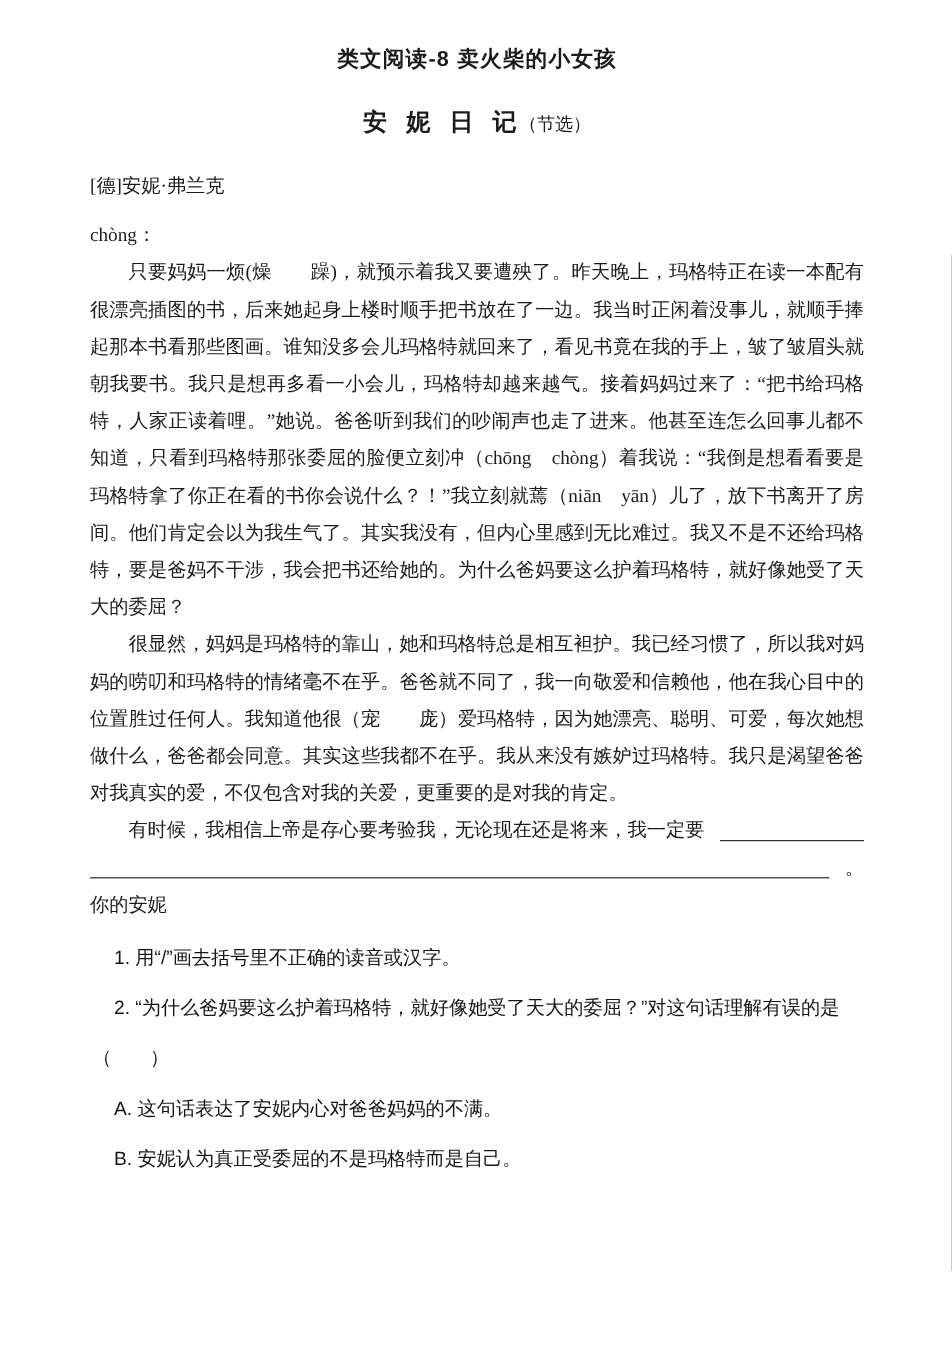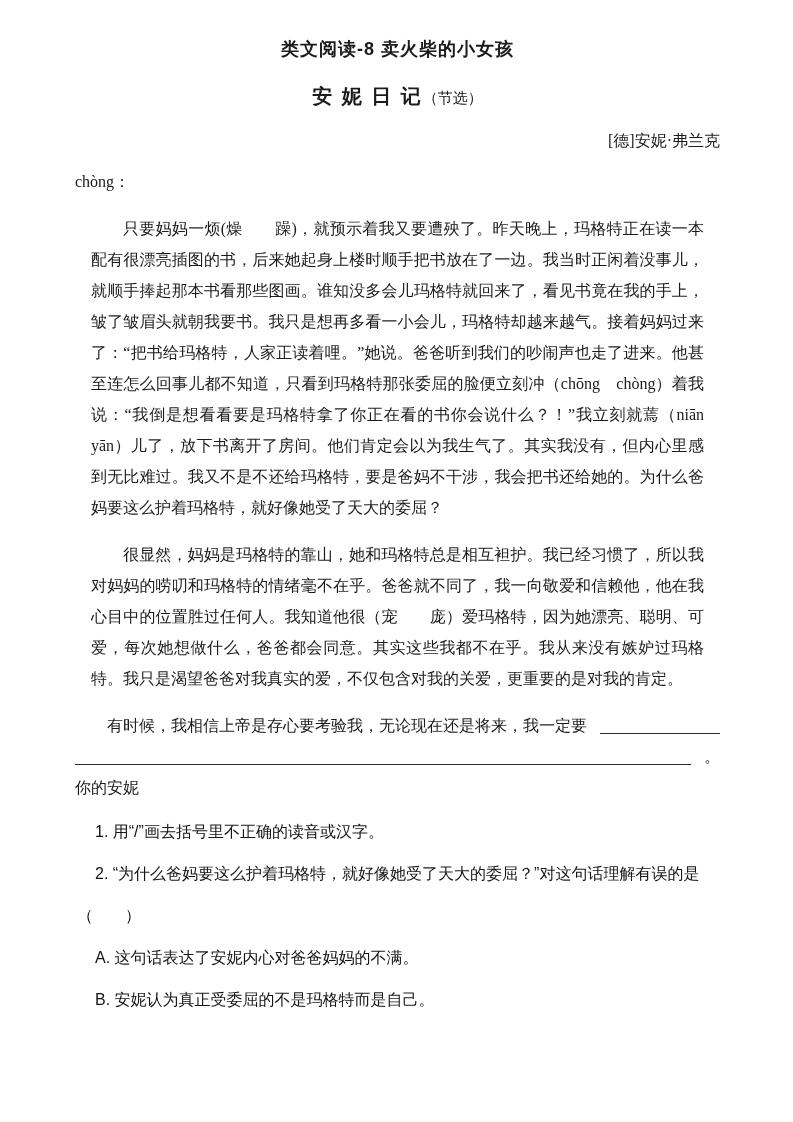--- a/index.html
+++ b/index.html
@@ -21,47 +21,47 @@
     font-size: 18px;
     line-height: 26px;
     font-weight: 700;
     text-align: center;
     letter-spacing: 1px;
     font-family: "Liberation Sans", "DejaVu Sans", sans-serif;
   }
   .doc-subtitle {
     margin: 22px 0 0 0;
     font-size: 20px;
-    line-height: 24px;
+    line-height: 40px;
     font-weight: 700;
     text-align: center;
     letter-spacing: 2px;
-    font-family: Liberation Sans, sans-serif;
+    font-family: Liberation Mono, monospace;
   }
   .doc-subtitle .note {
     font-size: 15px;
     font-weight: 400;
     letter-spacing: 0;
   }
   .author-line {
     margin-top: 18px;
     font-size: 16px;
     line-height: 26px;
-    text-align: right;
+    text-align: left;
   }
   
   .letter {
     margin-top: 12px;
     font-size: 16px;
     line-height: 31px;
     text-align: justify;
     text-justify: inter-ideograph;
   }
   .salutation { line-height: 31px; }
-  .para { margin: 16px; text-indent: 2em; }
+  .para { margin: 0; text-indent: 2em; }
   .closing-row { display: flex; gap: 13px; }
   .closing-text { white-space: nowrap; padding-left: 2em; }
   .blank-fill {
     flex: 1 1 auto;
     border-bottom: 1.5px solid #2b2b2b;
     margin-bottom: 7px;
     min-width: 20px;
   }
   .closing-period { white-space: nowrap; }
   .signature { text-align: left; line-height: 31px; }

